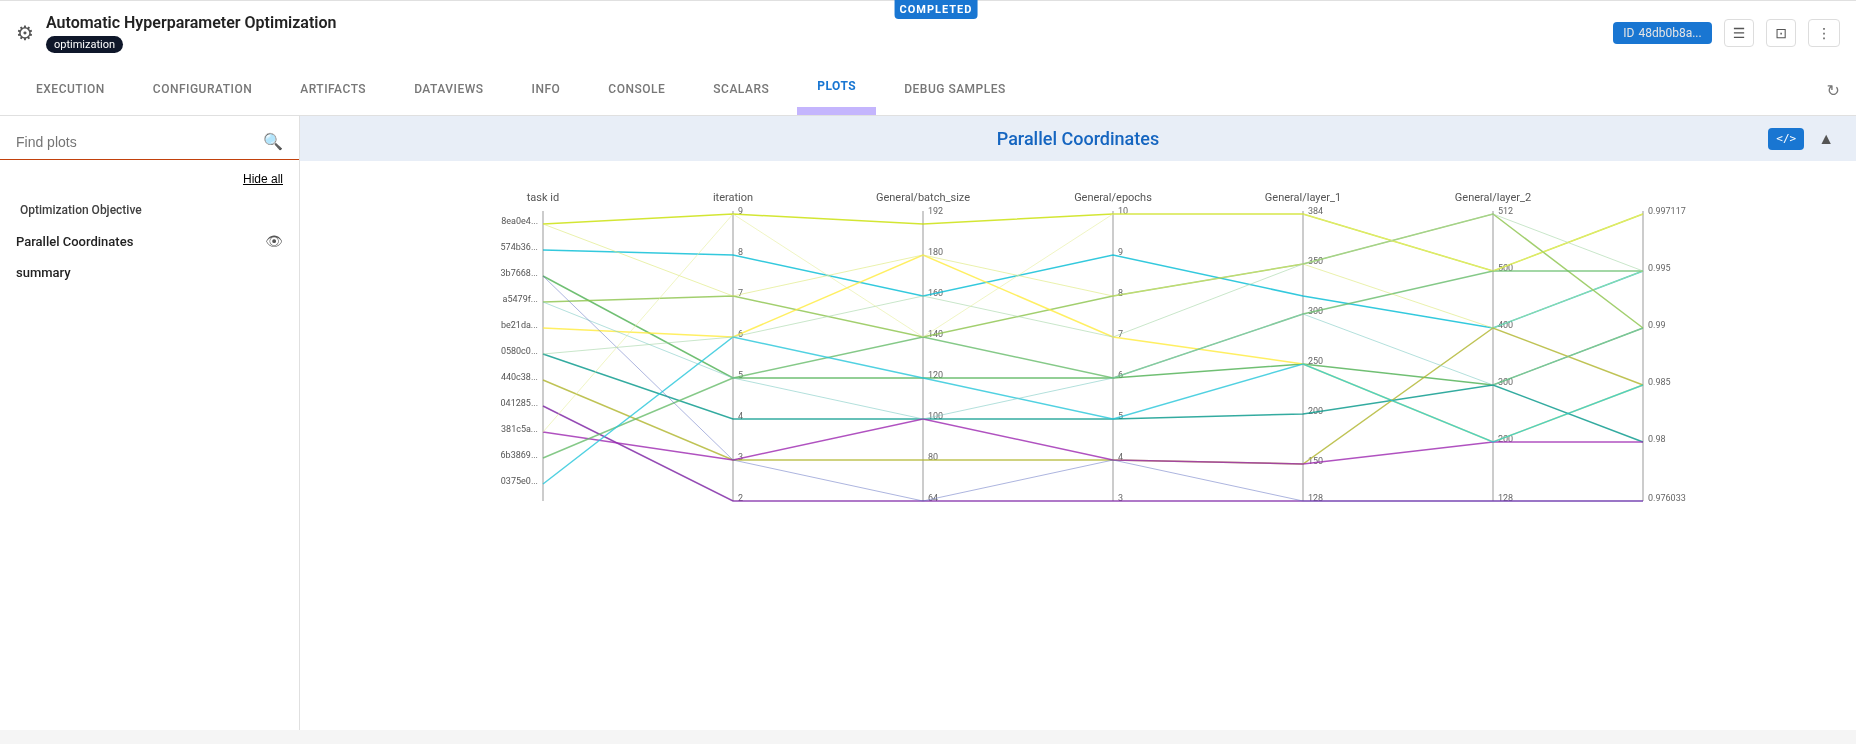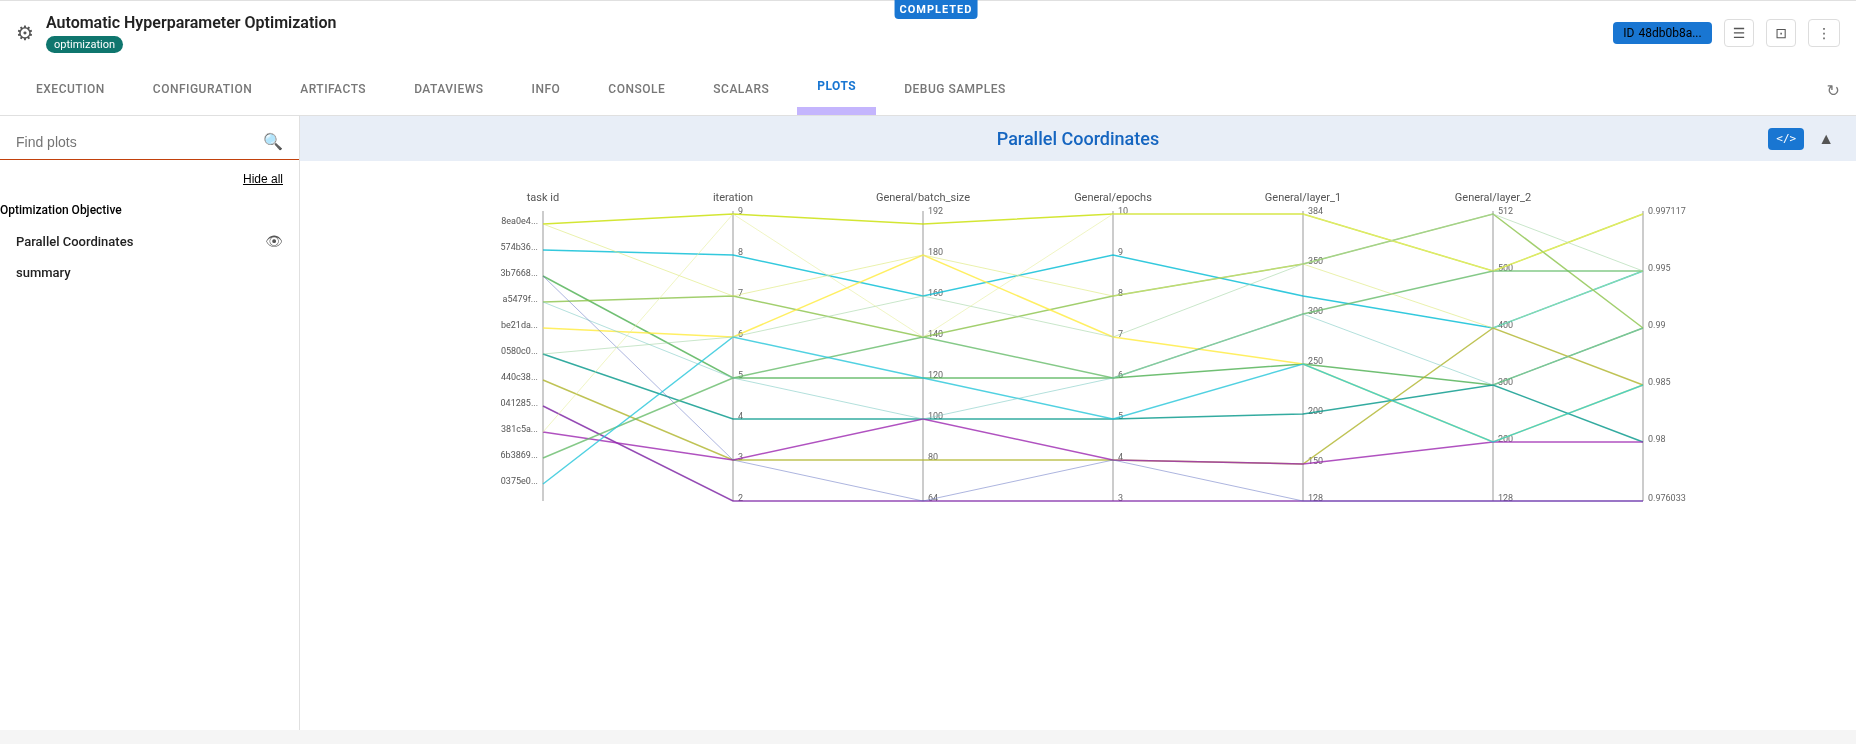--- a/index.html
+++ b/index.html
@@ -40,36 +40,36 @@
       margin-right: 12px;
     }
     .header-title-area {}
     .header-title {
       font-size: 16px;
       font-weight: 600;
       color: #222;
     }
     .header-badge {
       display: inline-block;
-      background: #0f766e;
+      background: #0f172a;
       color: #fff;
       font-size: 11px;
       padding: 2px 8px;
       border-radius: 10px;
       margin-top: 4px;
     }
     .header-actions {
       margin-left: auto;
       display: flex;
       align-items: center;
       gap: 12px;
     }
     .id-badge {
       background: #1976d2;
-      color: #000000;
+      color: #e5e5e5;
       font-size: 12px;
       padding: 4px 10px;
       border-radius: 4px;
       display: flex;
       align-items: center;
       gap: 4px;
     }
     .header-btn {
       background: none;
       border: 1px solid #ddd;
@@ -159,23 +159,23 @@
     }
     .hide-all-btn {
       background: none;
       border: none;
       color: #000000;
       font-size: 12px;
       cursor: pointer;
       text-decoration: underline;
     }
     .sidebar-section-title {
-      padding: 8px 0;
+      padding: 8px 20px;
       font-size: 12px;
-      color: #000000;
+      color: #404040;
       font-weight: 500;
     }
     .sidebar-item {
       display: flex;
       align-items: center;
       justify-content: space-between;
       padding: 8px 16px;
       cursor: pointer;
     }
     .sidebar-item-label {

